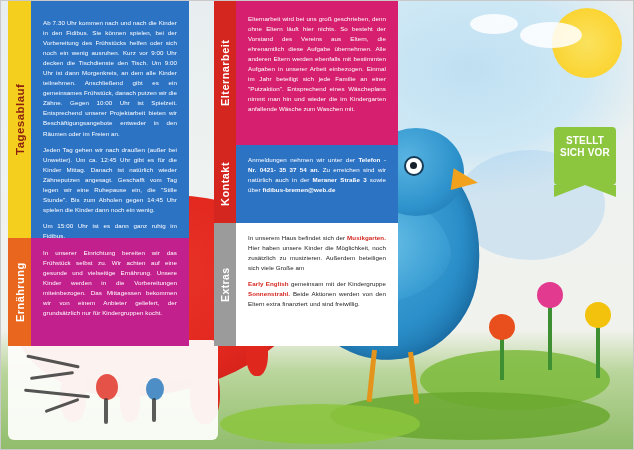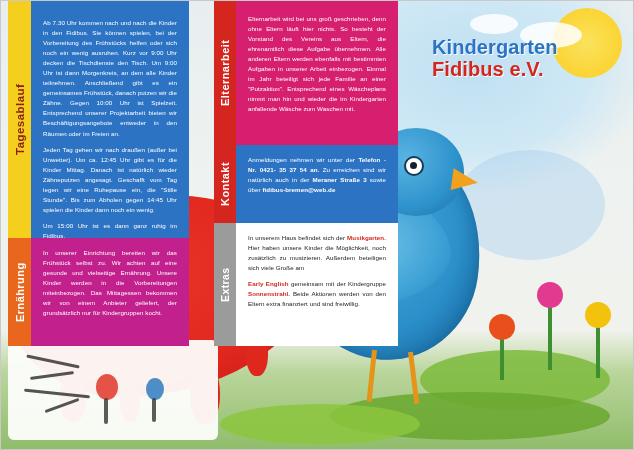--- a/index.html
+++ b/index.html
@@ -408,20 +408,19 @@
       <span>Hier haben unsere Kinder die Möglichkeit, noch zusätzlich zu musizieren. Außerdem beteiligen sich viele Große am</span>
     </p>
     <p>
       <span class="hl-red">Early English</span>
       <span>gemeinsam mit der Kindergruppe</span>
       <span class="hl-red">Sonnenstrahl.</span>
       <span>Beide Aktionen werden von den Eltern extra finanziert und sind freiwillig.</span>
     </p>
   </div>
 
-  <div id="logo-block">
-    <div class="logo-line1">Kindergarten</div>
-    <div class="logo-line2">Fidibus e.V.</div>
-  </div>
-
+
+  <div id="stellt-flag">
+    <span>STELLT SICH VOR</span>
+  </div>
 
   <div class="page-border"></div>
 </div>
 
 </body></html>

